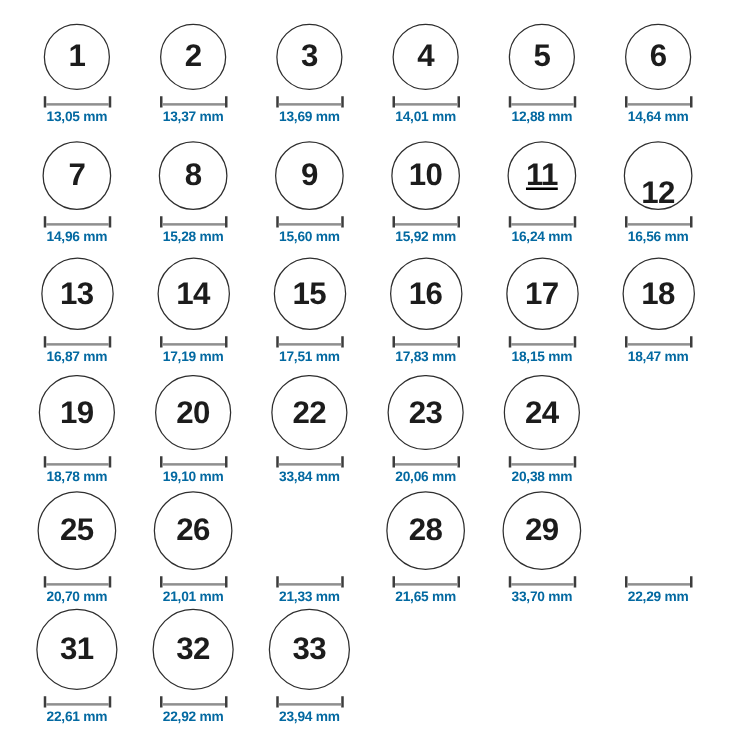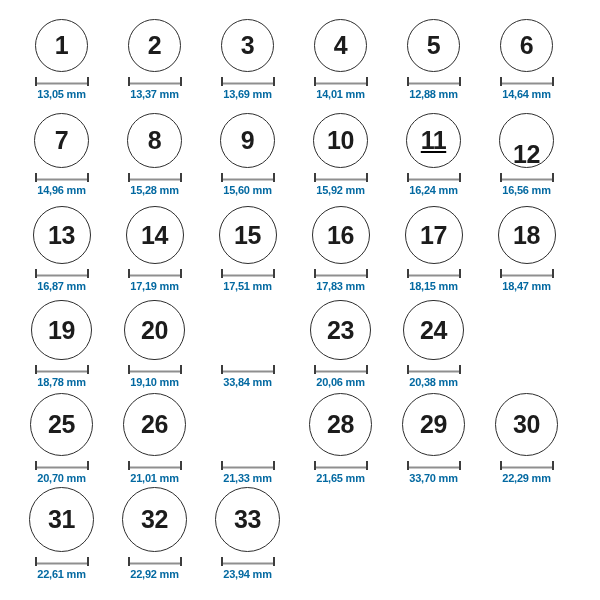--- a/index.html
+++ b/index.html
@@ -256,20 +256,23 @@
       <div class="cell">
         <div class="circle" style="width: 60.5px; height: 60.5px;">
           <span class="num">20</span>
         </div>
         <div class="dimline">
           <div class="line"></div>
         </div>
         <div class="label">19,10 mm</div>
       </div>
       <div class="cell">
+        <div class="circle" style="width: 60.5px; height: 60.5px;">
+          <span class="num">22</span>
+        </div>
         <div class="dimline">
           <div class="line"></div>
         </div>
         <div class="label">33,84 mm</div>
       </div>
       <div class="cell">
         <div class="circle" style="width: 60.5px; height: 60.5px;">
           <span class="num">23</span>
         </div>
         <div class="dimline">
@@ -324,23 +327,20 @@
       <div class="cell">
         <div class="circle" style="width: 63px; height: 63px;">
           <span class="num">29</span>
         </div>
         <div class="dimline">
           <div class="line"></div>
         </div>
         <div class="label">33,70 mm</div>
       </div>
       <div class="cell">
-        <div class="circle" style="width: 63px; height: 63px;">
-          <span class="num">30</span>
-        </div>
         <div class="dimline">
           <div class="line"></div>
         </div>
         <div class="label">22,29 mm</div>
       </div>
     </div>
     <div class="row">
       <div class="cell">
         <div class="circle" style="width: 65.5px; height: 65.5px;">
           <span class="num">31</span>

